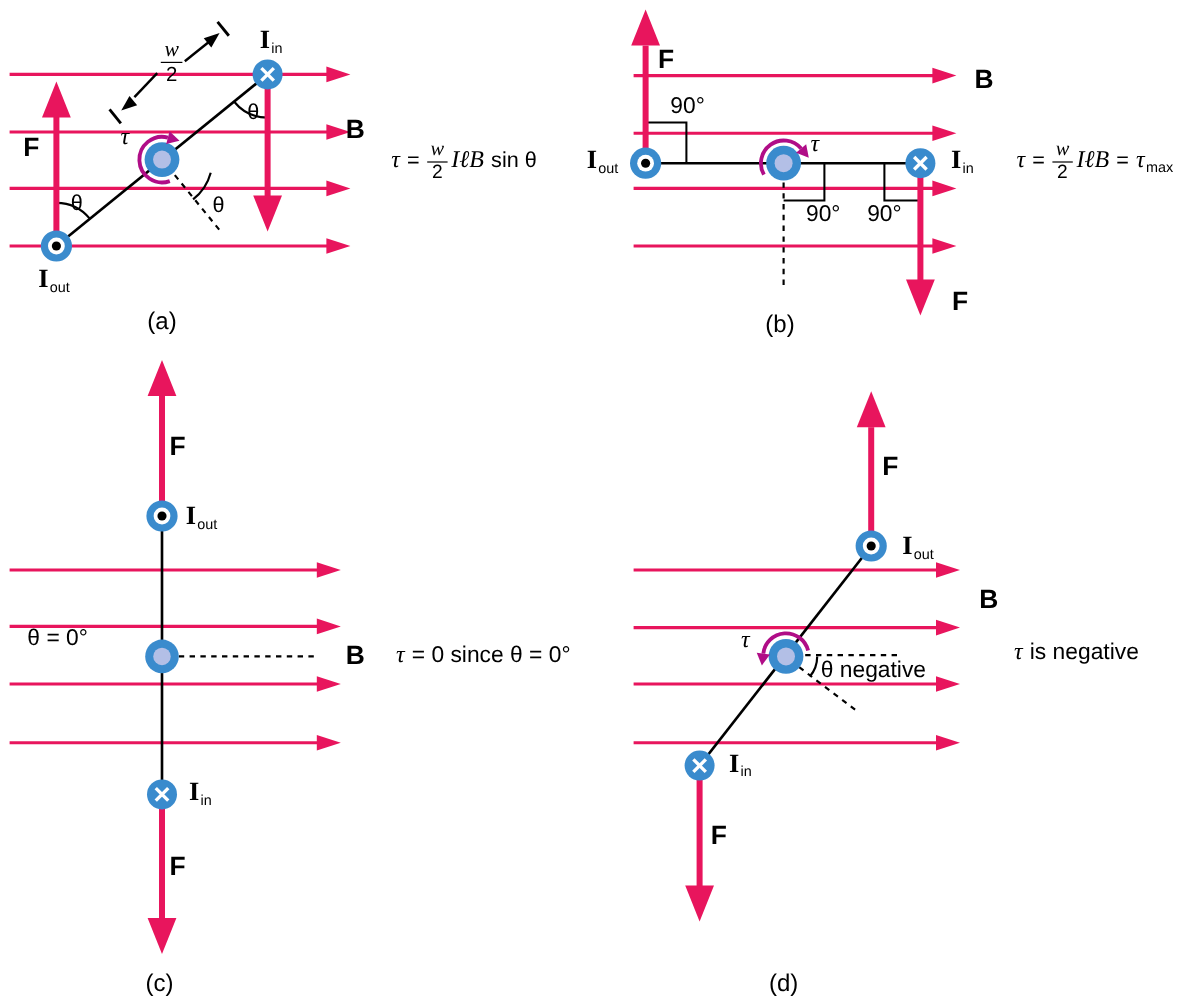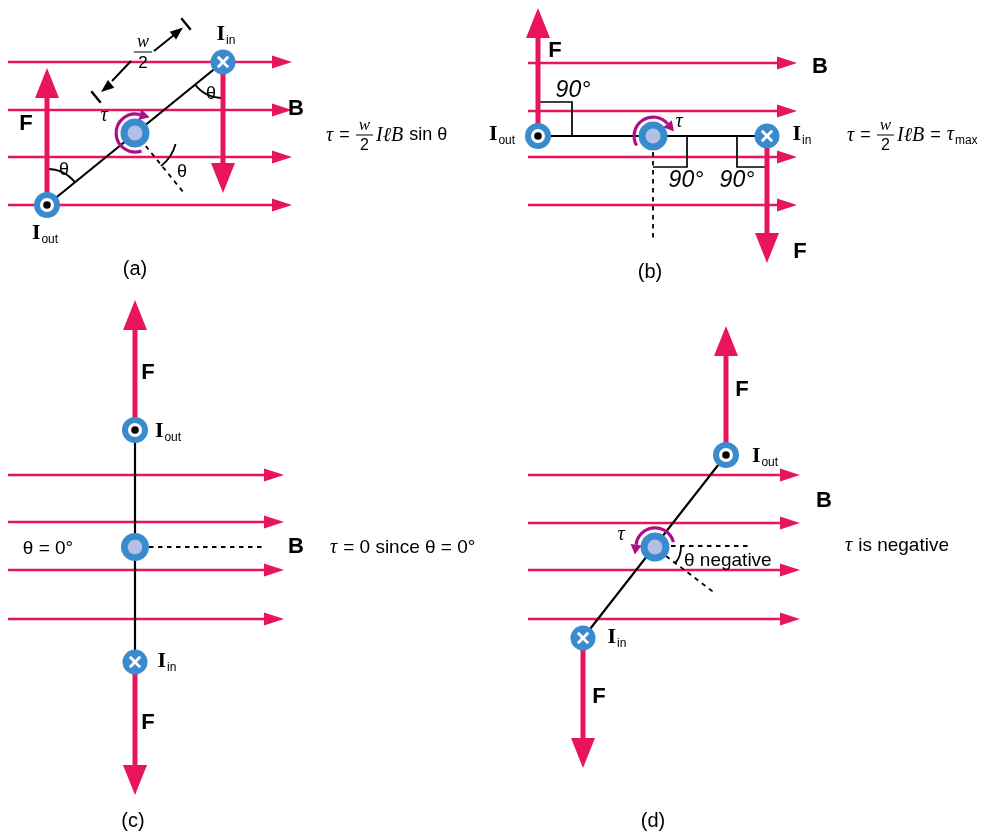--- a/index.html
+++ b/index.html
@@ -3,21 +3,21 @@
 <meta charset="utf-8">
 <style>
   html,body{margin:0;padding:0;background:#ffffff;}
   #stage{position:relative;width:1000px;height:834px;background:#ffffff;overflow:hidden;
          font-family:"Liberation Sans",sans-serif;color:#000;}
   #diagram-svg{position:absolute;left:0;top:0;}
   .L{position:absolute;transform:translate(-50%,-50%);white-space:nowrap;line-height:1;}
   .anchorL{transform:translate(0,-50%);}
   .bold{font-weight:bold;font-size:22px;font-family:"Liberation Sans",sans-serif;}
   .th{font-size:18px;}
-  .n90{font-size:23px;font-style:italic;}
+  .n90{font-size:19px;}
   .mi{font-family:"Liberation Serif",serif;font-style:italic;font-size:20px;}
   .op{font-family:"Liberation Sans",sans-serif;font-size:18px;}
   .txt19{font-size:19px;}
   .cap{font-size:20px;}
   .cur{font-family:"Liberation Serif",serif;font-weight:bold;font-size:22px;font-style:normal;}
   .csub{font-family:"Liberation Sans",sans-serif;font-size:12px;vertical-align:-4px;margin-left:1px;}
   .eq{position:absolute;transform:translate(0,-50%);display:flex;align-items:center;gap:6px;}
   .frac{display:inline-flex;flex-direction:column;align-items:center;line-height:1;}
   .fn{font-family:"Liberation Serif",serif;font-style:italic;font-size:17px;
       border-bottom:1.6px solid #000;padding:0 3px 2px;}
@@ -281,21 +281,21 @@
       </span>
     <span class="mi" style="margin-left:-3px">IℓB</span>
     <span class="op">=</span>
     <span style="white-space:nowrap"><span class="mi">τ</span><span class="csub">max</span></span>
   </div>
 
   <div class="L bold" style="left:148px;top:372px">F</div>
   <div class="L" style="left:168px;top:431px">
     <span class="cur">I</span><span class="csub">out</span>
   </div>
-  <div class="L txt19" style="left:48px;top:547px">θ = 0°</div>
+  <div class="L txt19" style="left:48px;top:532px">θ = 0°</div>
   <div class="L bold" style="left:296px;top:546px">B</div>
   <div class="L" style="left:167px;top:661px">
     <span class="cur">I</span><span class="csub">in</span>
   </div>
   <div class="L bold" style="left:148px;top:722px">F</div>
   <div class="L cap" style="left:133px;top:820px">(c)</div>
 
   <div class="eq" style="left:330px;top:546px">
     <span class="mi">τ</span>
     <span class="op txt19">= 0 since θ = 0°</span>

